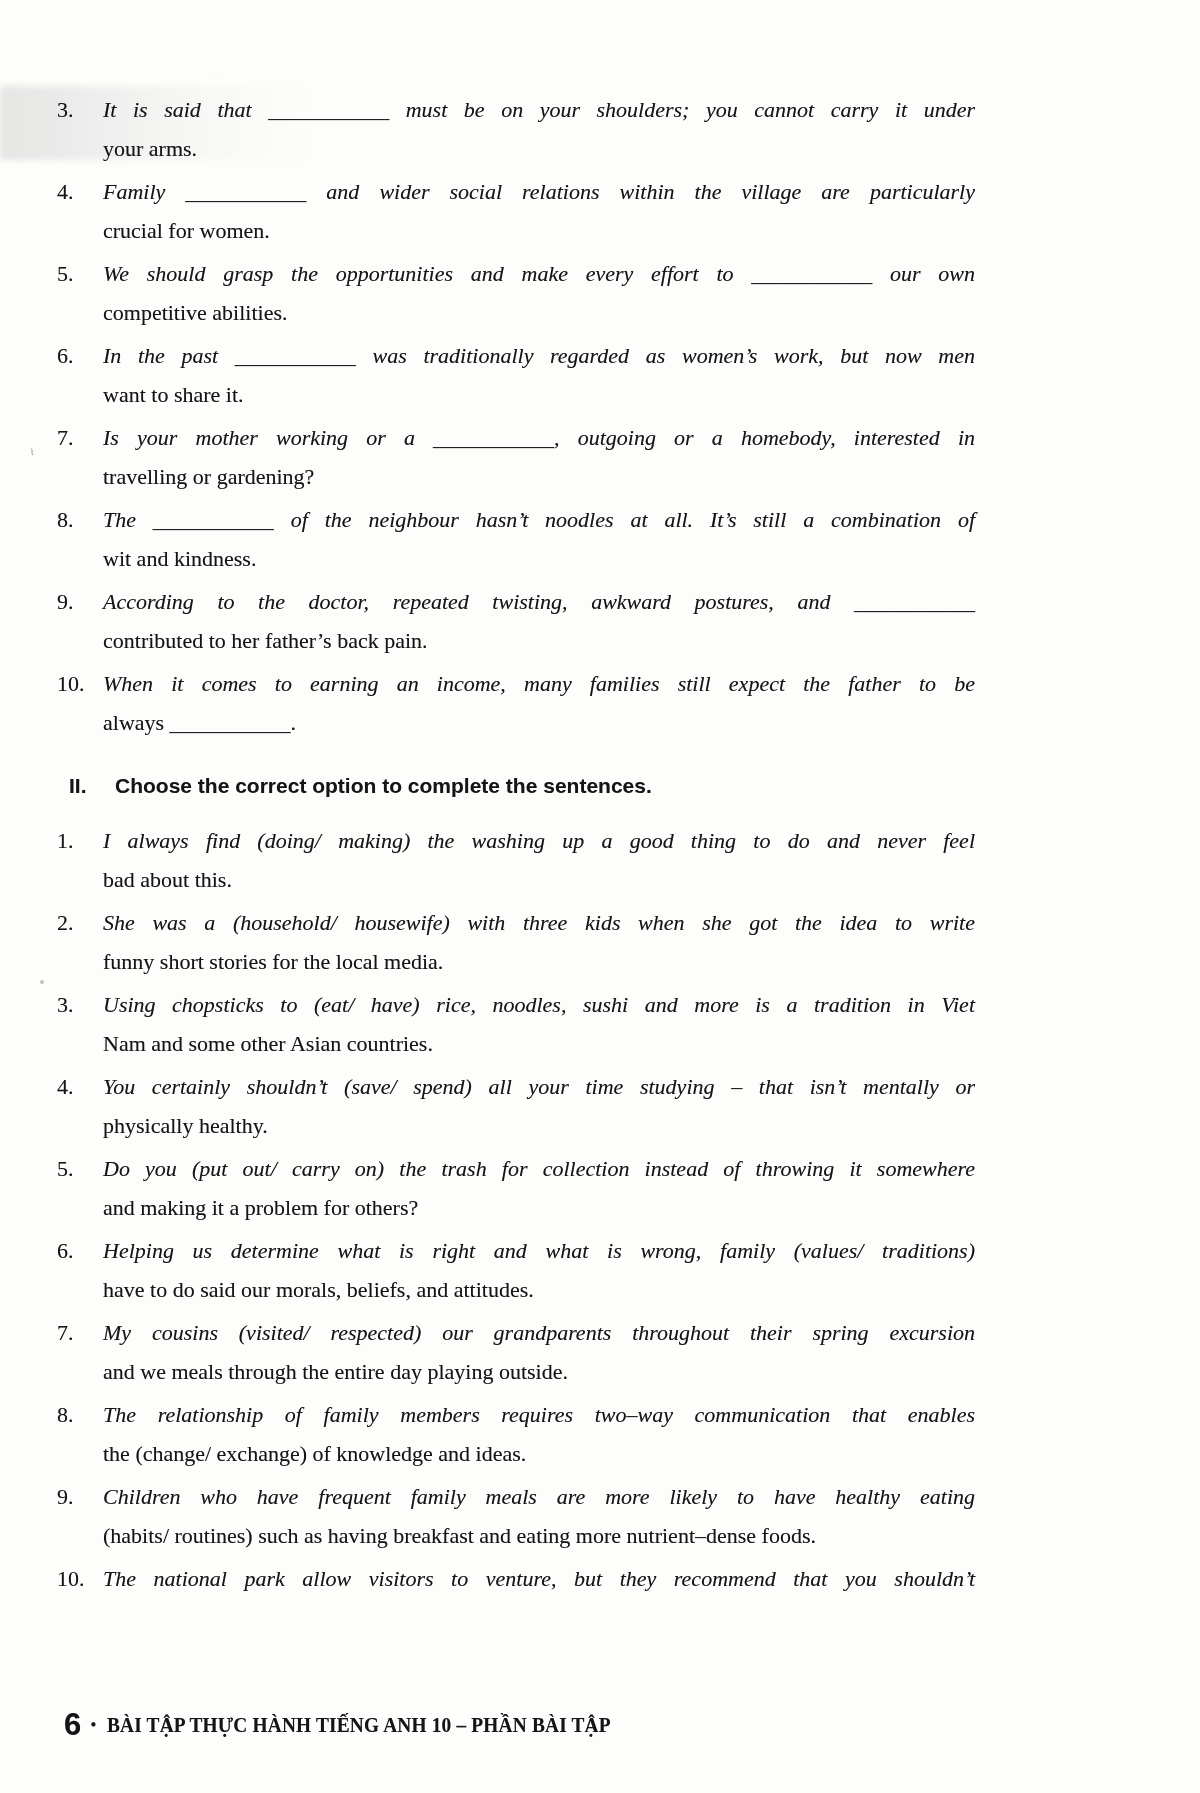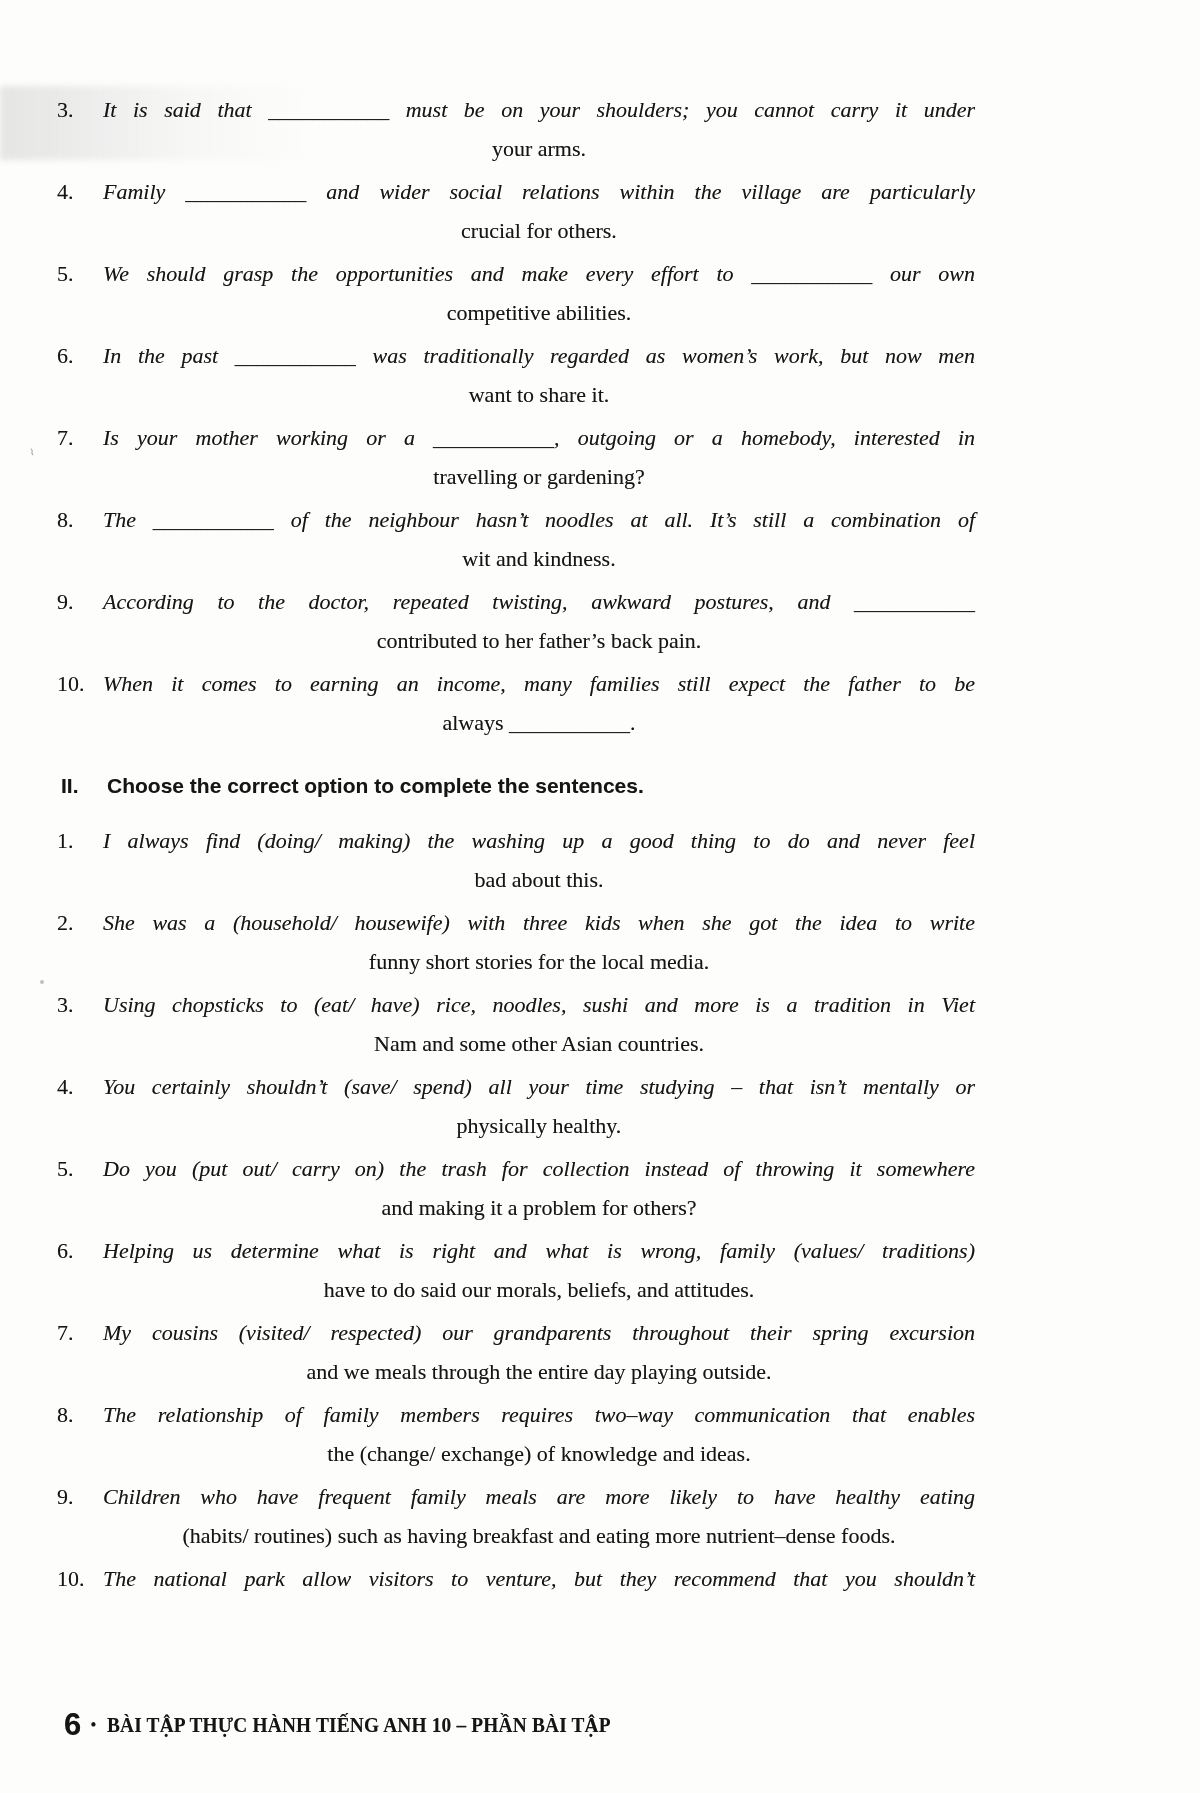--- a/index.html
+++ b/index.html
@@ -54,25 +54,25 @@
     display: block;
     font-size: 22px;
     line-height: 39px;
     text-shadow: 0 0 0.5px rgba(0,0,0,0.35);
   }
   .l1 {
     text-align: justify;
     text-align-last: justify;
     font-style: italic;
   }
-  .l2 { text-align: center; }
+  .l2 { text-align: left; }
   .heading {
     display: grid;
     grid-template-columns: 46px 872px;
-    margin: 24px 0 16px 4px;
+    margin: 24px 0 16px 12px;
     font-family: "Liberation Sans", sans-serif;
     font-weight: bold;
   }
   .heading .num, .heading .title {
     font-family: "Liberation Sans", sans-serif;
     font-weight: bold;
     font-size: 21px;
     line-height: 39px;
     text-shadow: 0 0 0.4px rgba(0,0,0,0.3);
   }
@@ -122,21 +122,21 @@
       <span class="num">3.</span>
       <span class="body">
         <span class="line l1">It is said that ___________ must be on your shoulders; you cannot carry it under</span>
         <span class="line l2">your arms.</span>
       </span>
     </div>
     <div class="item">
       <span class="num">4.</span>
       <span class="body">
         <span class="line l1">Family ___________ and wider social relations within the village are particularly</span>
-        <span class="line l2">crucial for others.</span>
+        <span class="line l2">crucial for women.</span>
       </span>
     </div>
     <div class="item">
       <span class="num">5.</span>
       <span class="body">
         <span class="line l1">We should grasp the opportunities and make every effort to ___________ our own</span>
         <span class="line l2">competitive abilities.</span>
       </span>
     </div>
     <div class="item">

